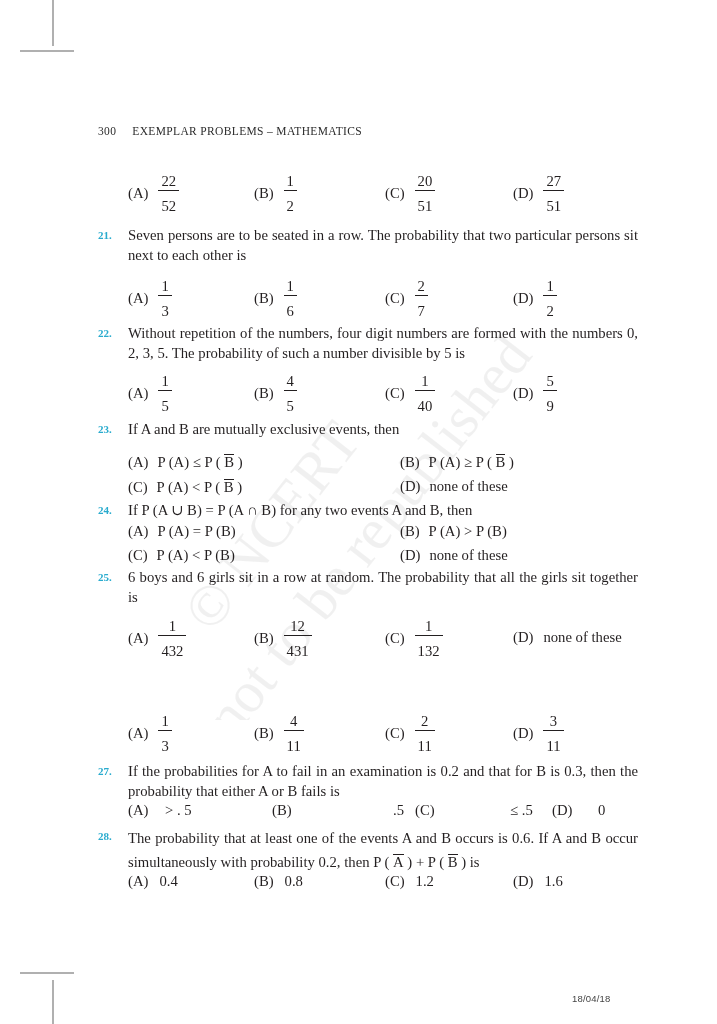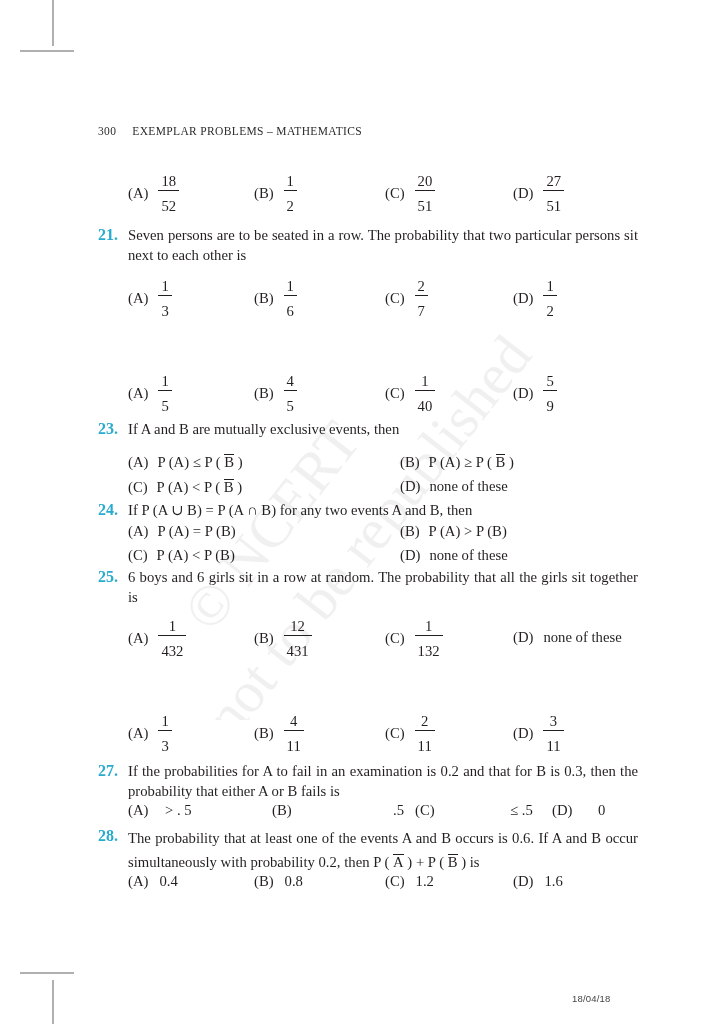--- a/index.html
+++ b/index.html
@@ -73,21 +73,21 @@
   }
   .qrow {
     display: flex;
     align-items: flex-start;
   }
   .qnum {
     width: 30px;
     flex: 0 0 30px;
     color: #29abce;
     font-weight: bold;
-    font-size: 16px;
+    font-size: 11px;
     line-height: 20px;
   }
   .qtext {
     flex: 1 1 auto;
     font-size: 14.7px;
     line-height: 20px;
     text-align: justify;
     text-justify: inter-word;
   }
   .qtext.nojust { text-align: left; }
@@ -199,21 +199,21 @@
   <div id="content">
 
     <div class="runhead">
       <span class="pagenum">300</span><span>EXEMPLAR PROBLEMS – MATHEMATICS</span>
     </div>
 
     <div class="optrow" style="top:163px">
       <div class="opt" style="left:0px">
         <span class="lbl">(A)</span>
         <span class="frac">
-          <span class="num">18</span>
+          <span class="num">22</span>
           <span class="den">52</span>
         </span>
       </div>
       <div class="opt" style="left:126px">
         <span class="lbl">(B)</span>
         <span class="frac">
           <span class="num">1</span>
           <span class="den">2</span>
         </span>
       </div>
@@ -263,20 +263,26 @@
       </div>
       <div class="opt" style="left:385px">
         <span class="lbl">(D)</span>
         <span class="frac">
           <span class="num">1</span>
           <span class="den">2</span>
         </span>
       </div>
     </div>
 
+    <div class="qblock" style="top:312px">
+      <div class="qrow">
+        <div class="qnum">22.</div>
+        <div class="qtext">Without repetition of the numbers, four digit numbers are formed with the numbers 0, 2, 3, 5. The probability of such a number divisible by 5 is</div>
+      </div>
+    </div>
     <div class="optrow" style="top:363px">
       <div class="opt" style="left:0px">
         <span class="lbl">(A)</span>
         <span class="frac">
           <span class="num">1</span>
           <span class="den">5</span>
         </span>
       </div>
       <div class="opt" style="left:126px">
         <span class="lbl">(B)</span>

